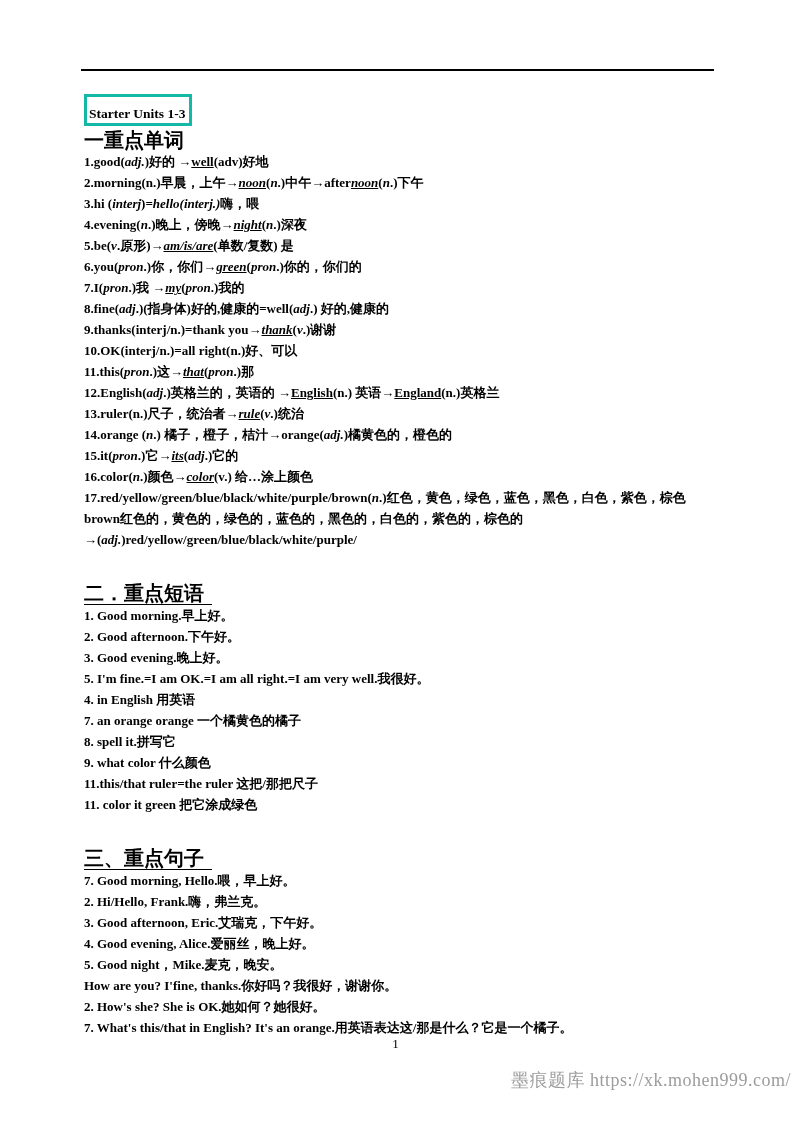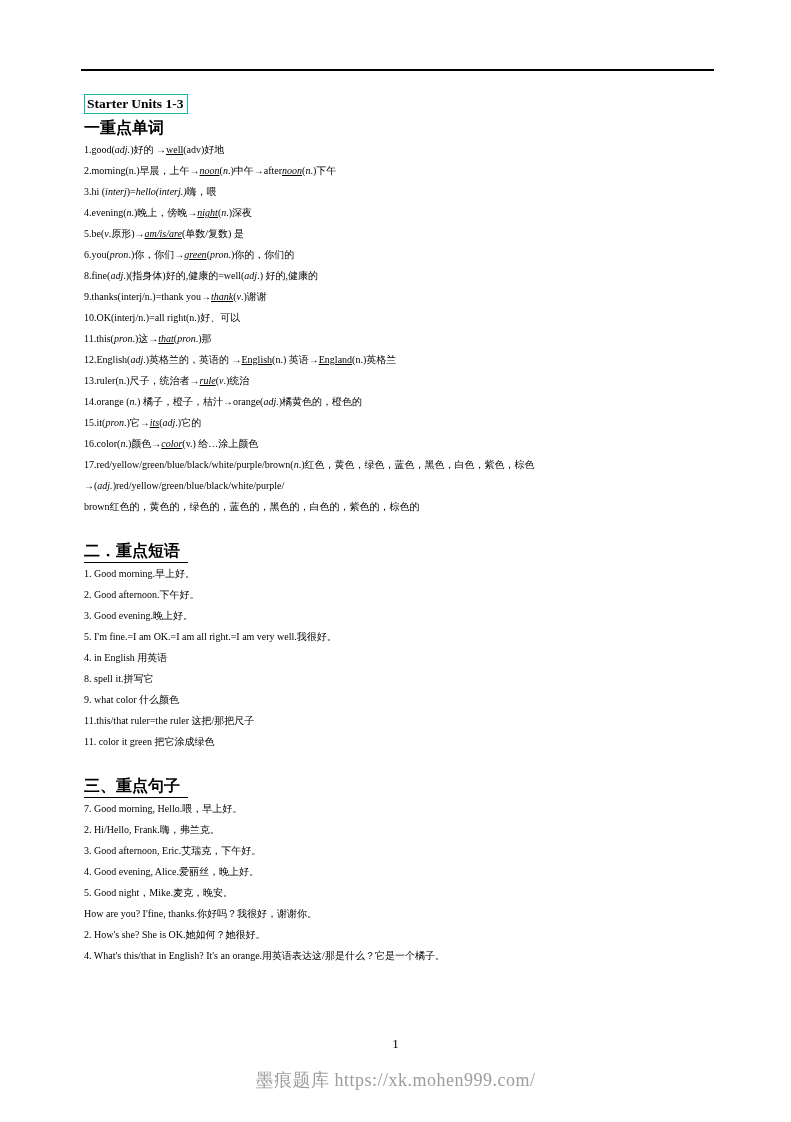--- a/index.html
+++ b/index.html
@@ -20,62 +20,63 @@
     border-top: 2px solid #000000;
   }
   .content {
     position: absolute;
     left: 84px;
     right: 74px;
     top: 94px;
   }
   .title-box {
     display: inline-block;
-    border: 1px solid #14b8a6;
+    border: 3px solid #14b8a6;
     font-weight: 700;
     font-size: 13.5px;
     line-height: 17px;
-    padding: 0 4px 1px 2px;
+    padding: 8px 4px 1px 2px;
     margin: 0 0 3px 0;
   }
   .heading {
     display: inline-block;
-    font-size: 16px;
+    font-size: 20px;
     font-weight: 700;
     margin: 0;
     line-height: 22px;
   }
   .heading.underlined {
     border-bottom: 1.5px solid #000000;
     padding-right: 8px;
   }
   .section { display: block; }
-  .section + .section { margin-top: 23px; }
+  .section + .section { margin-top: 32px; }
   .lines p {
     margin: 0;
     padding: 0;
-    font-size: 10px;
+    font-size: 13px;
     line-height: 21px;
     word-break: break-word;
+    font-weight: bold;
   }
   .page-number {
     position: absolute;
     left: 0;
     width: 100%;
     top: 1036px;
     text-align: center;
     font-size: 13px;
     color: #000000;
   }
   .footer {
     position: absolute;
     left: 0;
     width: 100%;
     top: 1068px;
-    text-align: center;
+    text-align: right;
     font-size: 18px;
     color: #9c9c9c;
     letter-spacing: 0.5px;
   }
 </style>
 </head>
 <body>
 
 <div class="doc">
 
@@ -87,61 +88,63 @@
 
     <section class="section">
       <h2 class="heading">一重点单词</h2>
       <div class="lines">
           <p>1.good(<i>adj.</i>)好的 →<u>well</u>(adv)好地</p>
           <p>2.morning(n.)早晨，上午→<u><i>noon</i></u>(<i>n</i>.)中午→after<u><i>noon</i></u>(<i>n</i>.)下午</p>
           <p>3.hi (<i>interj</i>)=<i>hello(interj.)</i>嗨，喂</p>
           <p>4.evening(<i>n</i>.)晚上，傍晚→<u><i>night</i></u>(<i>n</i>.)深夜</p>
           <p>5.be(<i>v</i>.原形)→<u><i>am/is/are</i></u>(单数/复数)  是</p>
           <p>6.you(<i>pron</i>.)你，你们→<u><i>green</i></u>(<i>pron</i>.)你的，你们的</p>
+          <p>7.I(<i>pron</i>.)我 →<u><i>my</i></u>(<i>pron</i>.)我的</p>
           <p>8.fine(<i>adj</i>.)(指身体)好的,健康的=well(<i>adj</i>.) 好的,健康的</p>
           <p>9.thanks(interj/n.)=thank you→<u><i>thank</i></u>(<i>v</i>.)谢谢</p>
           <p>10.OK(interj/n.)=all right(n.)好、可以</p>
           <p>11.this(<i>pron</i>.)这→<u><i>that</i></u>(<i>pron</i>.)那</p>
           <p>12.English(<i>adj</i>.)英格兰的，英语的 →<u>English</u>(n.) 英语→<u>England</u>(n.)英格兰</p>
           <p>13.ruler(n.)尺子，统治者→<u><i>rule</i></u>(<i>v</i>.)统治</p>
           <p>14.orange (<i>n</i>.) 橘子，橙子，桔汁→orange(<i>adj.</i>)橘黄色的，橙色的</p>
           <p>15.it(<i>pron</i>.)它→<u><i>its</i></u>(<i>adj</i>.)它的</p>
           <p>16.color(<i>n</i>.)颜色→<u><i>color</i></u>(v.) 给…涂上颜色</p>
           <p>17.red/yellow/green/blue/black/white/purple/brown(<i>n</i>.)红色，黄色，绿色，蓝色，黑色，白色，紫色，棕色</p>
+          <p>brown红色的，黄色的，绿色的，蓝色的，黑色的，白色的，紫色的，棕色的</p>
           <p>→(<i>adj.</i>)red/yellow/green/blue/black/white/purple/</p>
-          <p>brown红色的，黄色的，绿色的，蓝色的，黑色的，白色的，紫色的，棕色的</p>
         </div>
     </section>
 
     <section class="section">
       <h2 class="heading underlined">二．重点短语</h2>
       <div class="lines">
           <p>1. Good morning.早上好。</p>
           <p>2. Good afternoon.下午好。</p>
           <p>3. Good evening.晚上好。</p>
           <p>5. I'm fine.=I am OK.=I am all right.=I am very well.我很好。</p>
           <p>4. in English 用英语</p>
+          <p>7. an orange orange 一个橘黄色的橘子</p>
           <p>8. spell it.拼写它</p>
           <p>9. what color 什么颜色</p>
           <p>11.this/that ruler=the ruler 这把/那把尺子</p>
           <p>11. color it green 把它涂成绿色</p>
         </div>
     </section>
 
     <section class="section">
       <h2 class="heading underlined">三、重点句子</h2>
       <div class="lines">
           <p>7. Good morning, Hello.喂，早上好。</p>
           <p>2. Hi/Hello, Frank.嗨，弗兰克。</p>
           <p>3. Good afternoon, Eric.艾瑞克，下午好。</p>
           <p>4. Good evening, Alice.爱丽丝，晚上好。</p>
           <p>5. Good night，Mike.麦克，晚安。</p>
           <p>How are you? I'fine, thanks.你好吗？我很好，谢谢你。</p>
           <p>2. How's she? She is OK.她如何？她很好。</p>
-          <p>4. What's this/that in English? It's an orange.用英语表达这/那是什么？它是一个橘子。</p>
+          <p>7. What's this/that in English? It's an orange.用英语表达这/那是什么？它是一个橘子。</p>
         </div>
     </section>
 
   </div>
 
   <div class="page-number">1</div>
 
   <div class="footer">墨痕题库 https://xk.mohen999.com/</div>
 
 </div>

